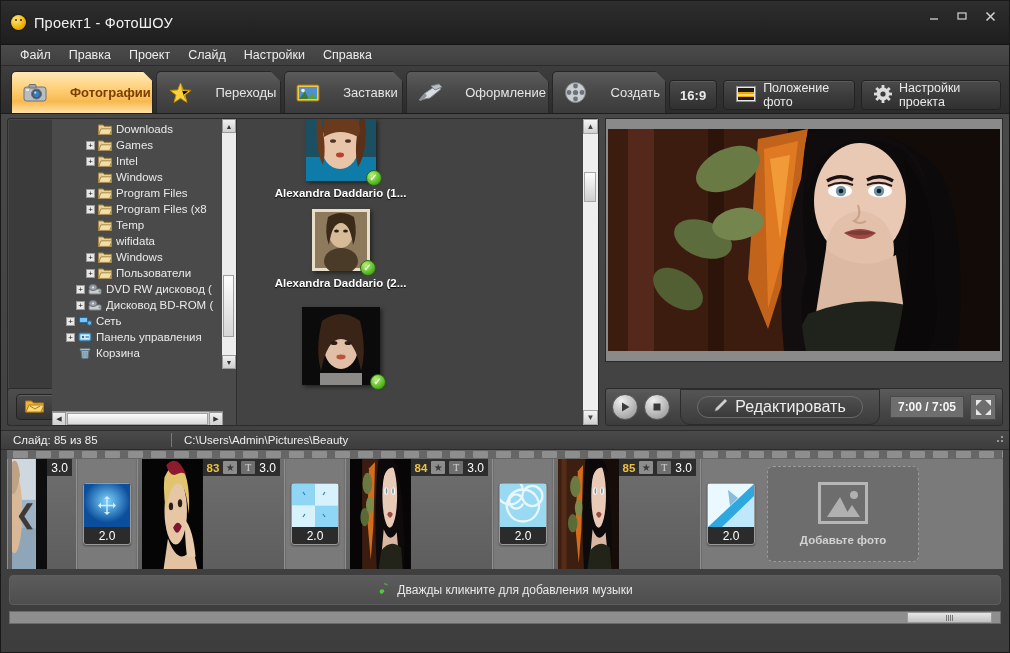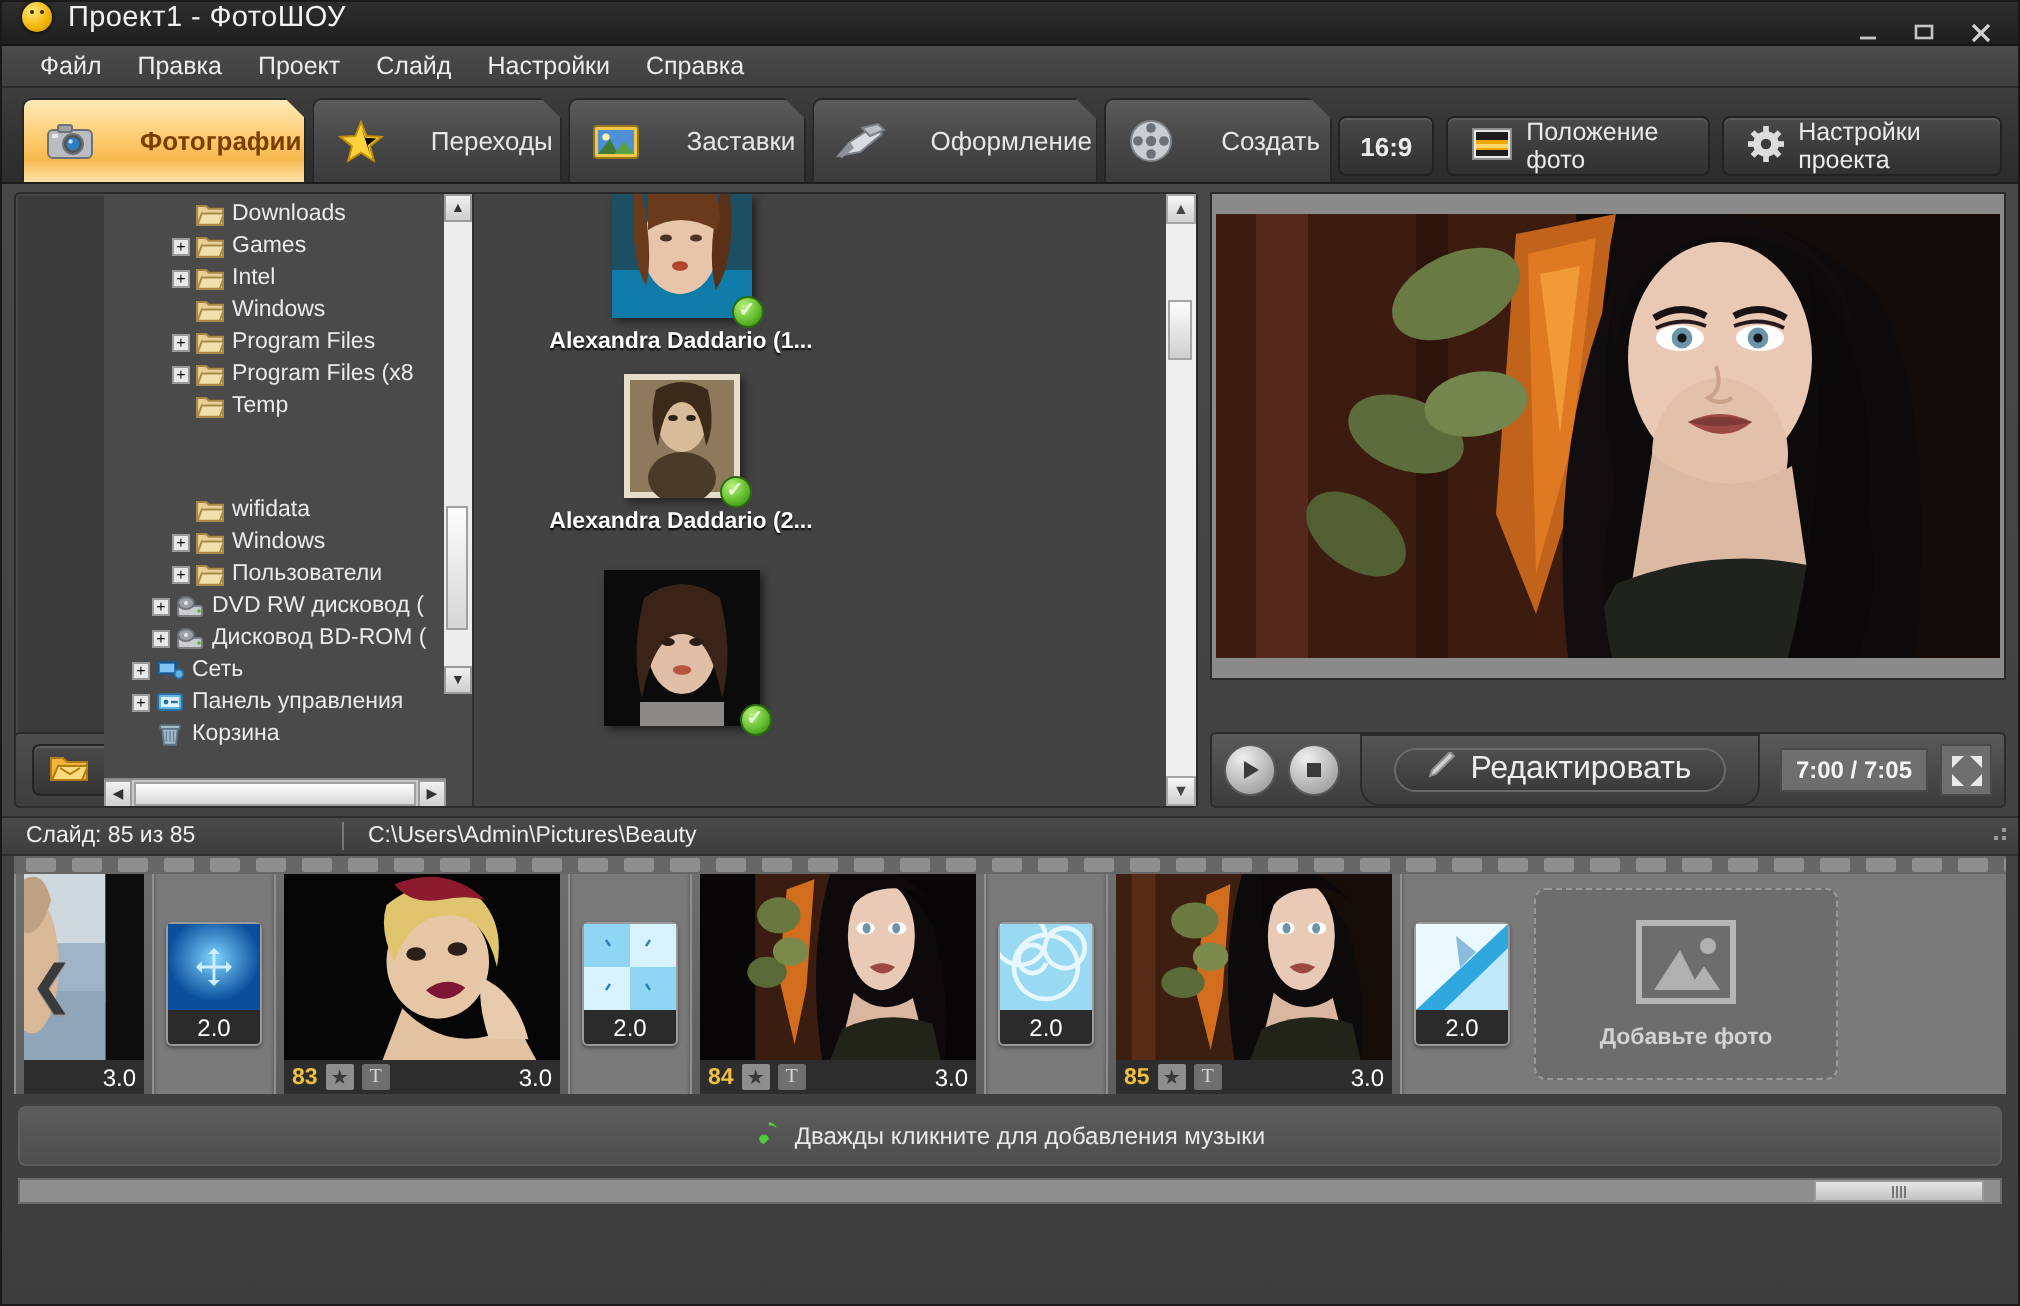--- a/index.html
+++ b/index.html
@@ -10,23 +10,23 @@
     overflow: hidden;
   }
   #app {
     position: relative; width: 1010px; height: 653px;
     background: linear-gradient(180deg,#4a4a4a 0%,#3d3d3d 100%);
     border: 1px solid #191919;
   }
 
   
   .titlebar {
-    height: 22px; width: 100%;
+    height: 44px; width: 100%;
     background: linear-gradient(180deg,#2e2e2e 0%,#252525 55%,#1e1e1e 100%);
-    display: flex; align-items: flex-start; padding-left: 10px;
+    display: flex; align-items: center; padding-left: 10px;
     border-bottom: 1px solid #141414;
     position: relative;
   }
   .title-icon {
     width: 15px; height: 15px; border-radius: 50%;
     background: radial-gradient(circle at 35% 30%, #ffe680, #f0b400 60%, #c08800);
     margin-right: 8px; position: relative; flex: none;
     box-shadow: 0 0 2px #000;
   }
   .title-icon::before, .title-icon::after {
@@ -216,21 +216,21 @@
   .timeline-wrap { padding:0 6px; }
   .sprockets { height:9px; background:#666; display:flex; align-items:center; gap:8px; padding-left:6px; overflow:hidden;}
   .sprocket { width:15px; height:7px; background:#8e8e8e; border-radius:1px; flex:none; }
   .timeline {
     height:110px; background:#7a7a7a; display:flex; align-items:center; gap:0px;
     padding:0 0 0 8px; overflow:hidden; position:relative;
   }
   .slide-card {
     height:120px; background:linear-gradient(180deg,#6f6f6f,#5d5d5d);
     border:1px solid #8e8e8e; border-radius:5px; padding:4px;
-    display:flex; flex-direction:column; position:relative; flex:none;
+    display:flex; flex-direction:row; position:relative; flex:none;
     box-shadow:0 1px 2px rgba(0,0,0,.35);
   }
   .slide-pic { flex:1; position:relative; overflow:hidden; background:#111; }
   .slide-meta { height:17px; background:#2d2d2d; display:flex; align-items:center; gap:4px; padding:0 4px; }
   .slide-num { color:#f0c040; font-size:11.5px; font-weight:bold; }
   .meta-ico { width:14px; height:13px; background:#8d8d8d; color:#3a3a3a; font-size:10px;
               display:flex; align-items:center; justify-content:center; border-radius:1px;}
   .meta-ico.t { background:#6f6f6f; color:#d6d6d6; font-family:"Liberation Serif",serif; }
   .slide-dur { margin-left:auto; color:#ffffff; font-size:12px; }
 
@@ -473,21 +473,21 @@
             <div class="tree-row" style="padding-left: 34px;">
               <span class="exp blank"></span>
               <span style="display: inline-flex;">
                 <svg class="folder-ico" viewBox="0 0 14 11">
                   <path d="M0.5 1 h4.5 l1.4 1.4 h7.1 v8.1 h-13z" fill="#e8cf95" stroke="#a88a46"></path>
                   <path d="M0.7 10.4 l2.2 -5.6 h11.1 l-2.2 5.6z" fill="#f2dfae" stroke="#a88a46"></path>
                 </svg>
               </span>
               <span>Temp</span>
             </div>
-            <div class="tree-row" style="padding-left: 34px; margin-top: 36px;">
+            <div class="tree-row" style="padding-left: 34px;">
               <span class="exp blank"></span>
               <span style="display: inline-flex;">
                 <svg class="folder-ico" viewBox="0 0 14 11">
                   <path d="M0.5 1 h4.5 l1.4 1.4 h7.1 v8.1 h-13z" fill="#e8cf95" stroke="#a88a46"></path>
                   <path d="M0.7 10.4 l2.2 -5.6 h11.1 l-2.2 5.6z" fill="#f2dfae" stroke="#a88a46"></path>
                 </svg>
               </span>
               <span>wifidata</span>
             </div>
             <div class="tree-row" style="padding-left: 34px;">

